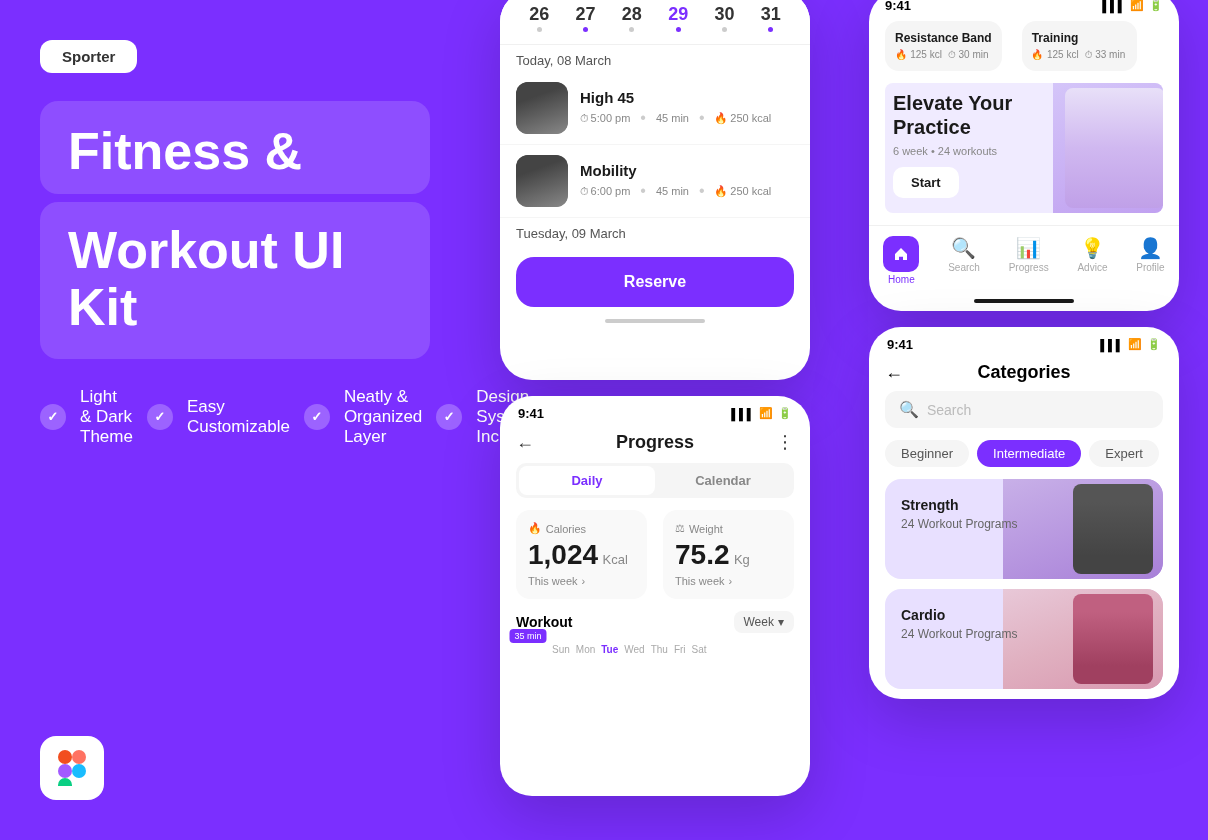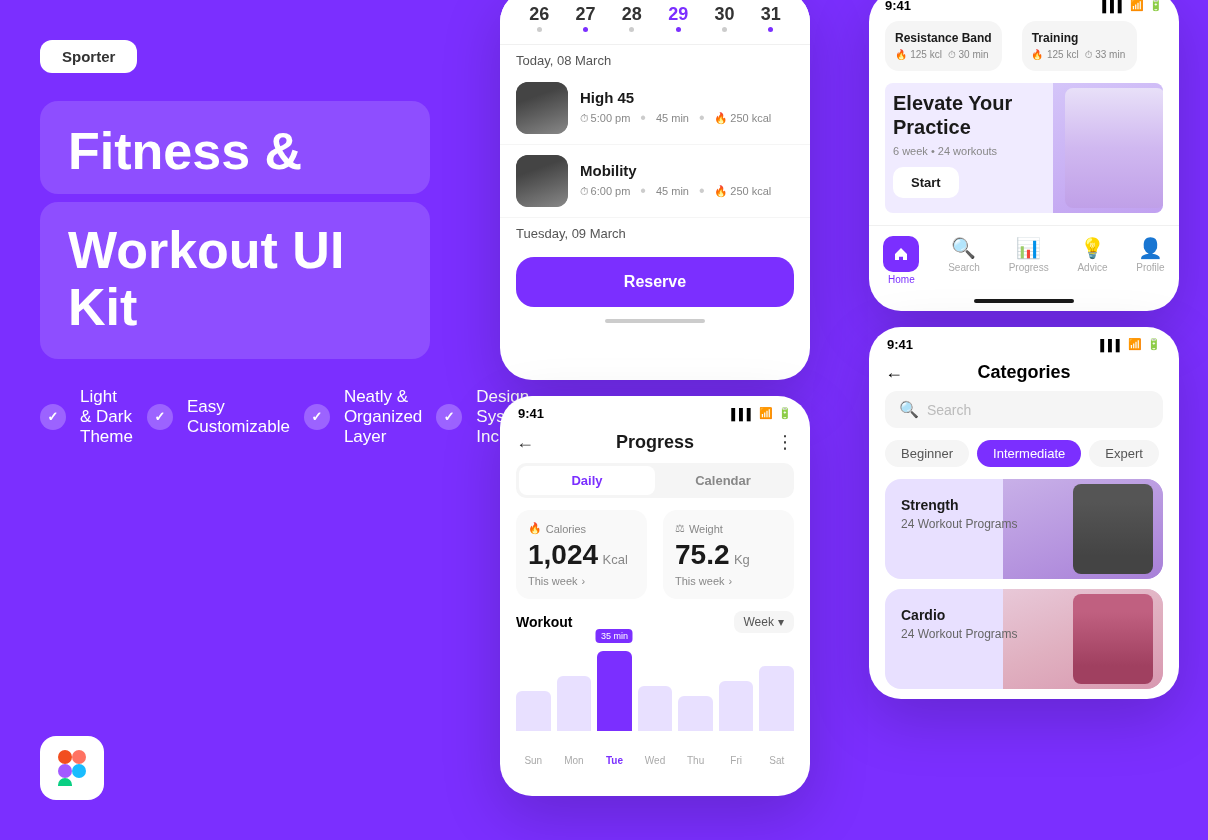--- a/index.html
+++ b/index.html
@@ -305,22 +305,21 @@
       color: #555;
       cursor: pointer;
       display: flex;
       align-items: center;
       gap: 4px;
     }
     
     .bar-chart {
       padding: 0 16px;
       display: flex;
-      flex-direction: column;
-      gap: 17px;
+      flex-direction: row;
     }
     .bars-container {
       display: flex;
       align-items: flex-end;
       gap: 6px;
       height: 90px;
       margin-bottom: 4px;
     }
     .bar-group {
       display: flex;

